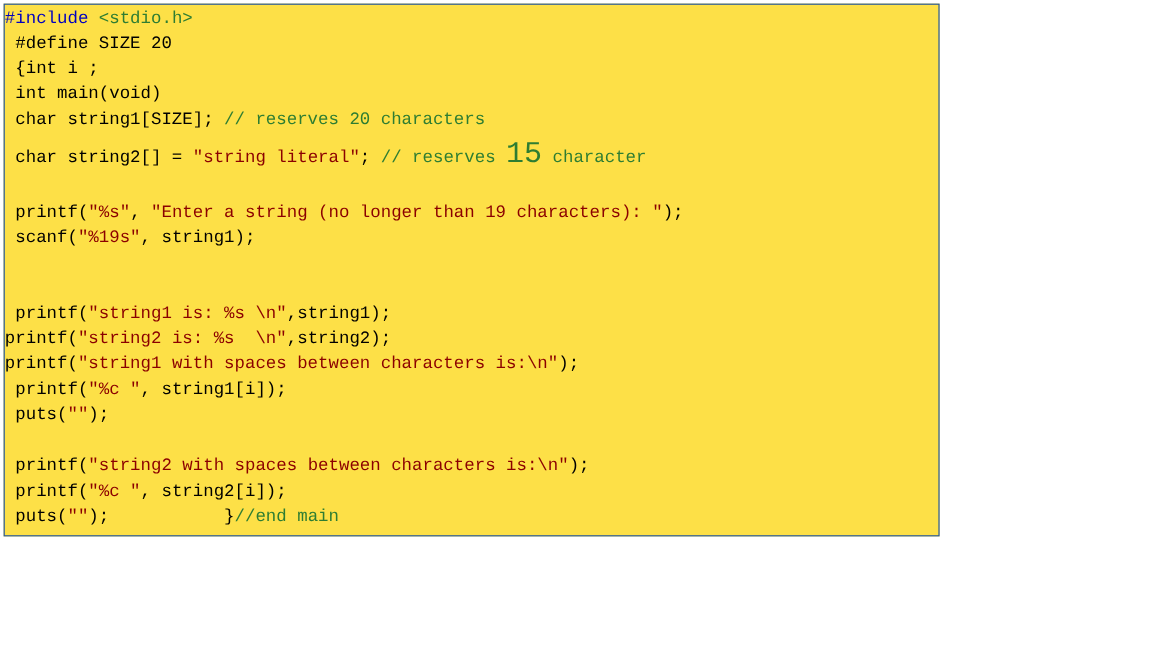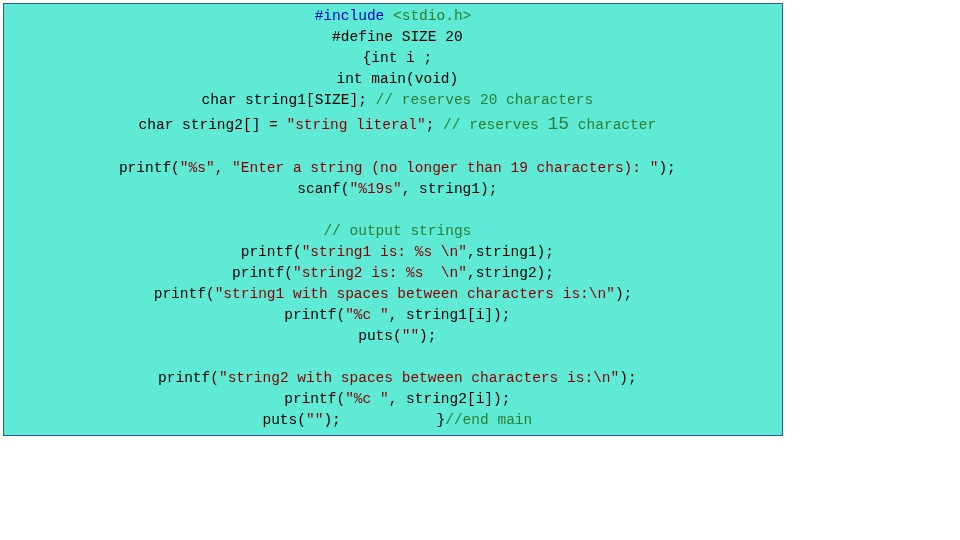--- a/index.html
+++ b/index.html
@@ -8,45 +8,44 @@
       height: 540px;
       background: #ffffff;
       font-family: "Courier New", Courier, monospace;
       font-size: 14.5px;
       line-height: 1.45;
       padding: 3px;
     }
     .code-box {
       border: 1px solid #2a5a9e;
       padding: 2px 0 4px 0;
-      background: #5eead4;
+      background: #fde047;
       width: 780px;
-      text-align: center;
     }
     .ln { white-space: pre; }
     .kw   { color: #0000c0; }   
     .hdr  { color: #2e7d32; }
     .str  { color: #8b0000; }   
-    .big  { font-size: 18px; font-family: Liberation Mono, monospace; }
+    .big  { font-size: 25px; font-family: Liberation Mono, monospace; }
   </style>
 </head>
 <body>
 
 <div class="code-box">
   <div class="ln"><span class="kw">#include</span><span class="hdr"> &lt;stdio.h&gt;</span></div>
   <div class="ln"><span> #define SIZE 20</span></div>
   <div class="ln"><span> {int i ;</span></div>
   <div class="ln"><span> int main(void)</span></div>
   <div class="ln"><span> char string1[SIZE]; </span><span class="hdr">// reserves 20 characters</span></div>
   <div class="ln"><span> char string2[] = </span><span class="str">"string literal"</span><span>; </span><span class="hdr">// reserves </span><span class="hdr big">15</span><span class="hdr"> character</span></div>
   <div class="ln"><span></span>&nbsp;</div>
   <div class="ln"><span> printf(</span><span class="str">"%s"</span><span>, </span><span class="str">"Enter a string (no longer than 19 characters): "</span><span>);</span></div>
   <div class="ln"><span> scanf(</span><span class="str">"%19s"</span><span>, string1);</span></div>
   <div class="ln"><span></span>&nbsp;</div>
-  <div class="ln"><span> </span><span class="hdr">// output strings</span></div>
+  <div class="ln"><span> </span></div>
   <div class="ln"><span> printf(</span><span class="str">"string1 is: %s \n"</span><span>,string1);</span></div>
   <div class="ln"><span>printf(</span><span class="str">"string2 is: %s  \n"</span><span>,string2);</span></div>
   <div class="ln"><span>printf(</span><span class="str">"string1 with spaces between characters is:\n"</span><span>);</span></div>
   <div class="ln"><span> printf(</span><span class="str">"%c "</span><span>, string1[i]);</span></div>
   <div class="ln"><span> puts(</span><span class="str">""</span><span>);</span></div>
   <div class="ln"><span></span>&nbsp;</div>
   <div class="ln"><span> printf(</span><span class="str">"string2 with spaces between characters is:\n"</span><span>);</span></div>
   <div class="ln"><span> printf(</span><span class="str">"%c "</span><span>, string2[i]);</span></div>
   <div class="ln"><span> puts(</span><span class="str">""</span><span>);           }</span><span class="hdr">//end main</span></div>
 </div>

